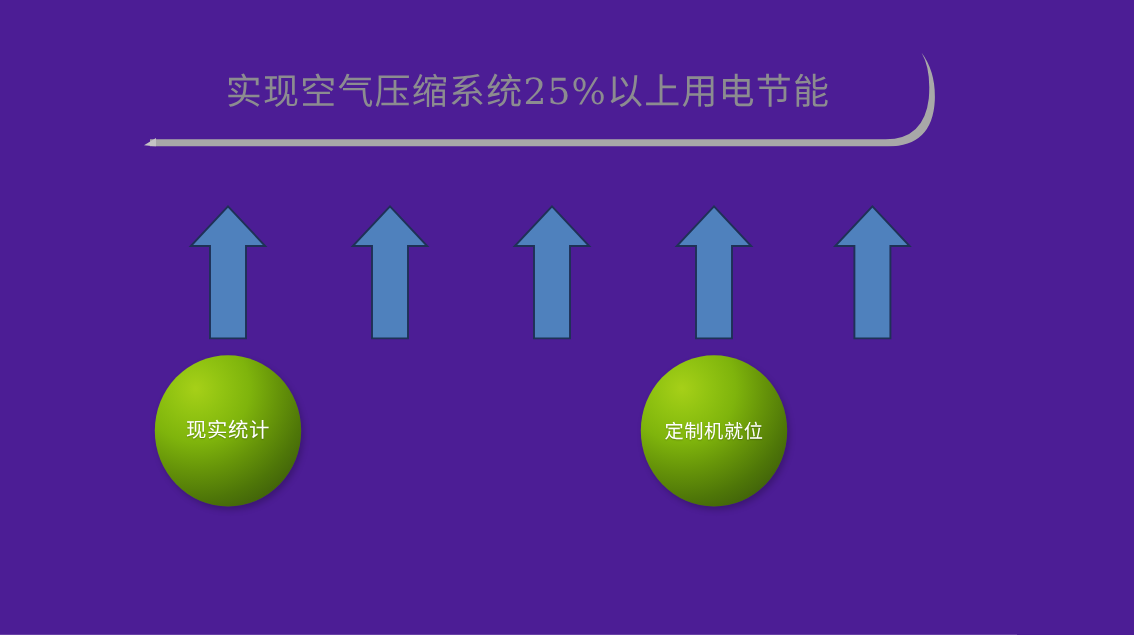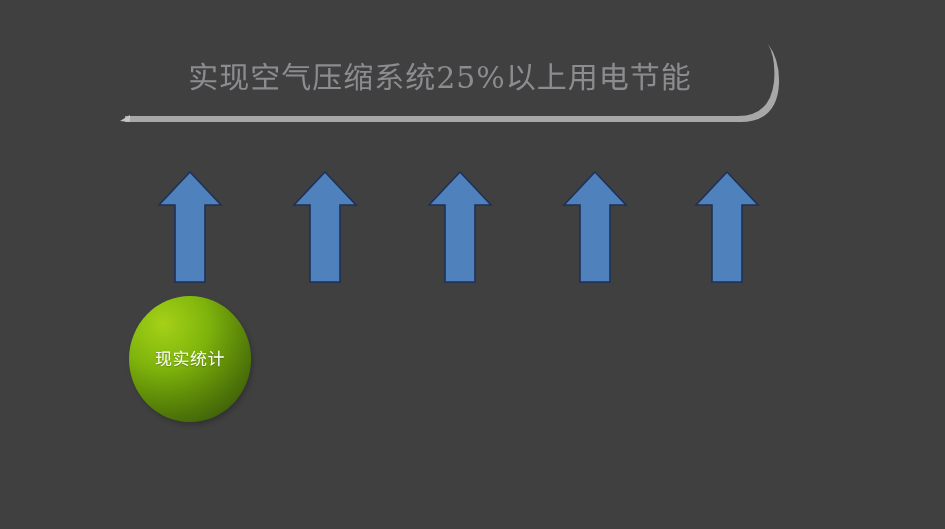--- a/index.html
+++ b/index.html
@@ -13,21 +13,21 @@
     background: #ffffff;
     font-family: "Liberation Sans", "DejaVu Sans", sans-serif;
     overflow: hidden;
     position: relative;
   }
 
   #slide {
     position: relative;
     width: 945px;
     height: 529px;
-    background: #404040;
+    background: #4c1d95;
     overflow: hidden;
   }
 
   
   #title-banner {
     position: absolute;
     left: 120px;
     top: 42px;
     width: 660px;
     height: 80px;
@@ -185,17 +185,20 @@
   </div>
 
   <div id="ellipse-row">
 
     <div class="node" style="left:129px;">
       <span class="node-label">现实统计</span>
     </div>
 
 
 
+    <div class="node" style="left:534px;">
+      <span class="node-label small">定制机就位</span>
+    </div>
 
 
   </div>
 
 </div>
 
 </body></html>

